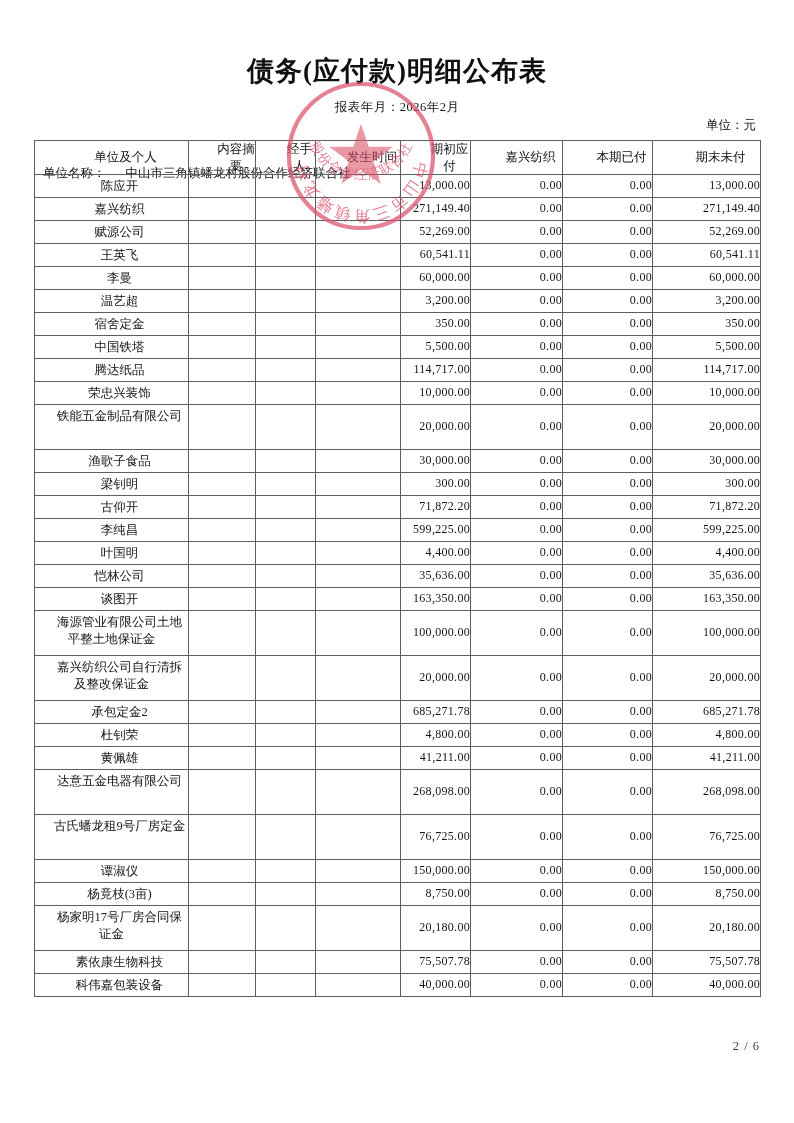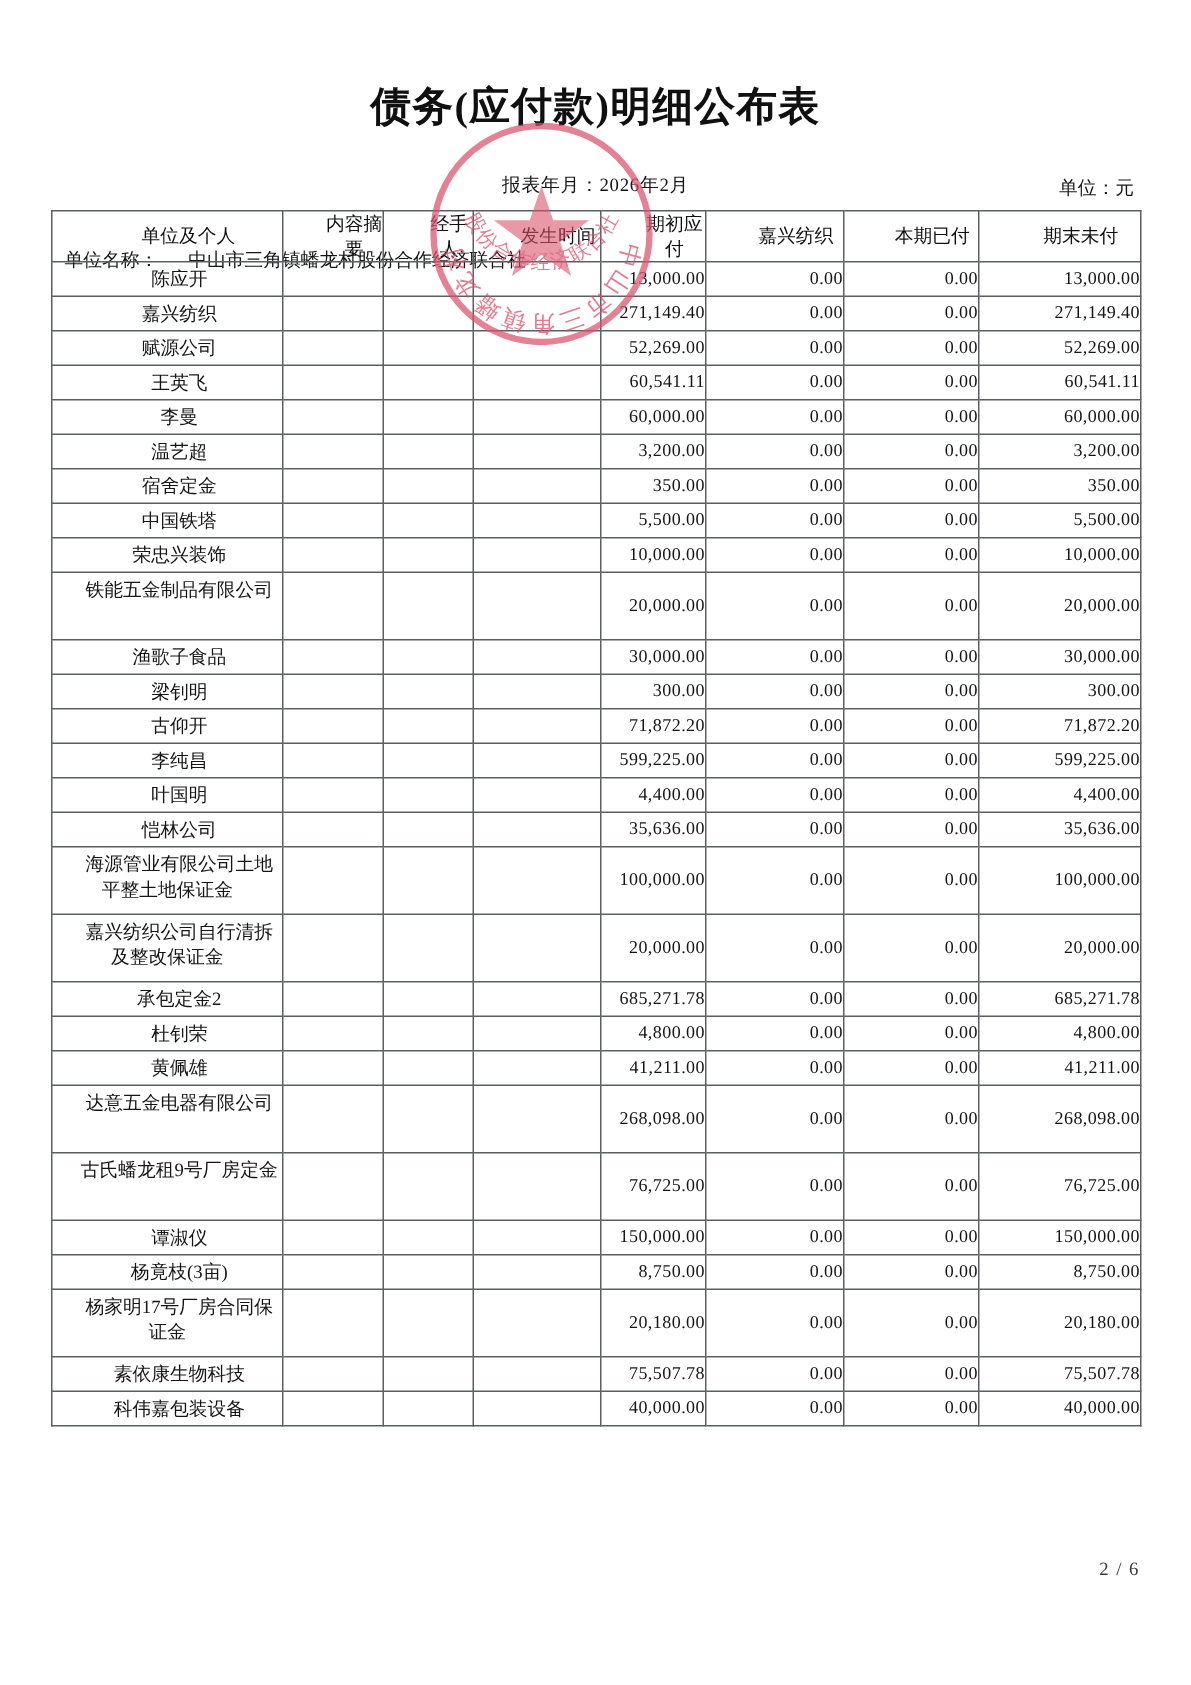--- a/index.html
+++ b/index.html
@@ -39,21 +39,20 @@
   
   .report-period {
     position: absolute;
     top: 99px;
     left: 0;
     width: 794px;
     text-align: center;
     font-size: 12.5px;
     color: #141414;
     letter-spacing: .5px;
-    margin-top: 16px;
   }
 
   
   .meta-row {
     position: absolute;
     top: 117px;
     left: 34px;
     width: 726px;
     height: 20px;
     font-size: 12.5px;
@@ -282,20 +281,32 @@
             <td class="c-blank"></td>
             <td class="c-blank"></td>
             <td class="c-blank"></td>
             <td class="c-num">5,500.00</td>
             <td class="c-num">0.00</td>
             <td class="c-num">0.00</td>
             <td class="c-num">5,500.00</td>
           </tr>
           <tr class="row-1">
             <td class="c-name">
+              <span class="nm">腾达纸品</span>
+            </td>
+            <td class="c-blank"></td>
+            <td class="c-blank"></td>
+            <td class="c-blank"></td>
+            <td class="c-num">114,717.00</td>
+            <td class="c-num">0.00</td>
+            <td class="c-num">0.00</td>
+            <td class="c-num">114,717.00</td>
+          </tr>
+          <tr class="row-1">
+            <td class="c-name">
               <span class="nm">荣忠兴装饰</span>
             </td>
             <td class="c-blank"></td>
             <td class="c-blank"></td>
             <td class="c-blank"></td>
             <td class="c-num">10,000.00</td>
             <td class="c-num">0.00</td>
             <td class="c-num">0.00</td>
             <td class="c-num">10,000.00</td>
           </tr>
@@ -375,20 +386,32 @@
             <td class="c-name">
               <span class="nm">恺林公司</span>
             </td>
             <td class="c-blank"></td>
             <td class="c-blank"></td>
             <td class="c-blank"></td>
             <td class="c-num">35,636.00</td>
             <td class="c-num">0.00</td>
             <td class="c-num">0.00</td>
             <td class="c-num">35,636.00</td>
+          </tr>
+          <tr class="row-1">
+            <td class="c-name">
+              <span class="nm">谈图开</span>
+            </td>
+            <td class="c-blank"></td>
+            <td class="c-blank"></td>
+            <td class="c-blank"></td>
+            <td class="c-num">163,350.00</td>
+            <td class="c-num">0.00</td>
+            <td class="c-num">0.00</td>
+            <td class="c-num">163,350.00</td>
           </tr>
           <tr class="row-2">
             <td class="c-name">
               <span class="nm">海源管业有限公司土地平整土地保证金</span>
             </td>
             <td class="c-blank"></td>
             <td class="c-blank"></td>
             <td class="c-blank"></td>
             <td class="c-num">100,000.00</td>
             <td class="c-num">0.00</td>

